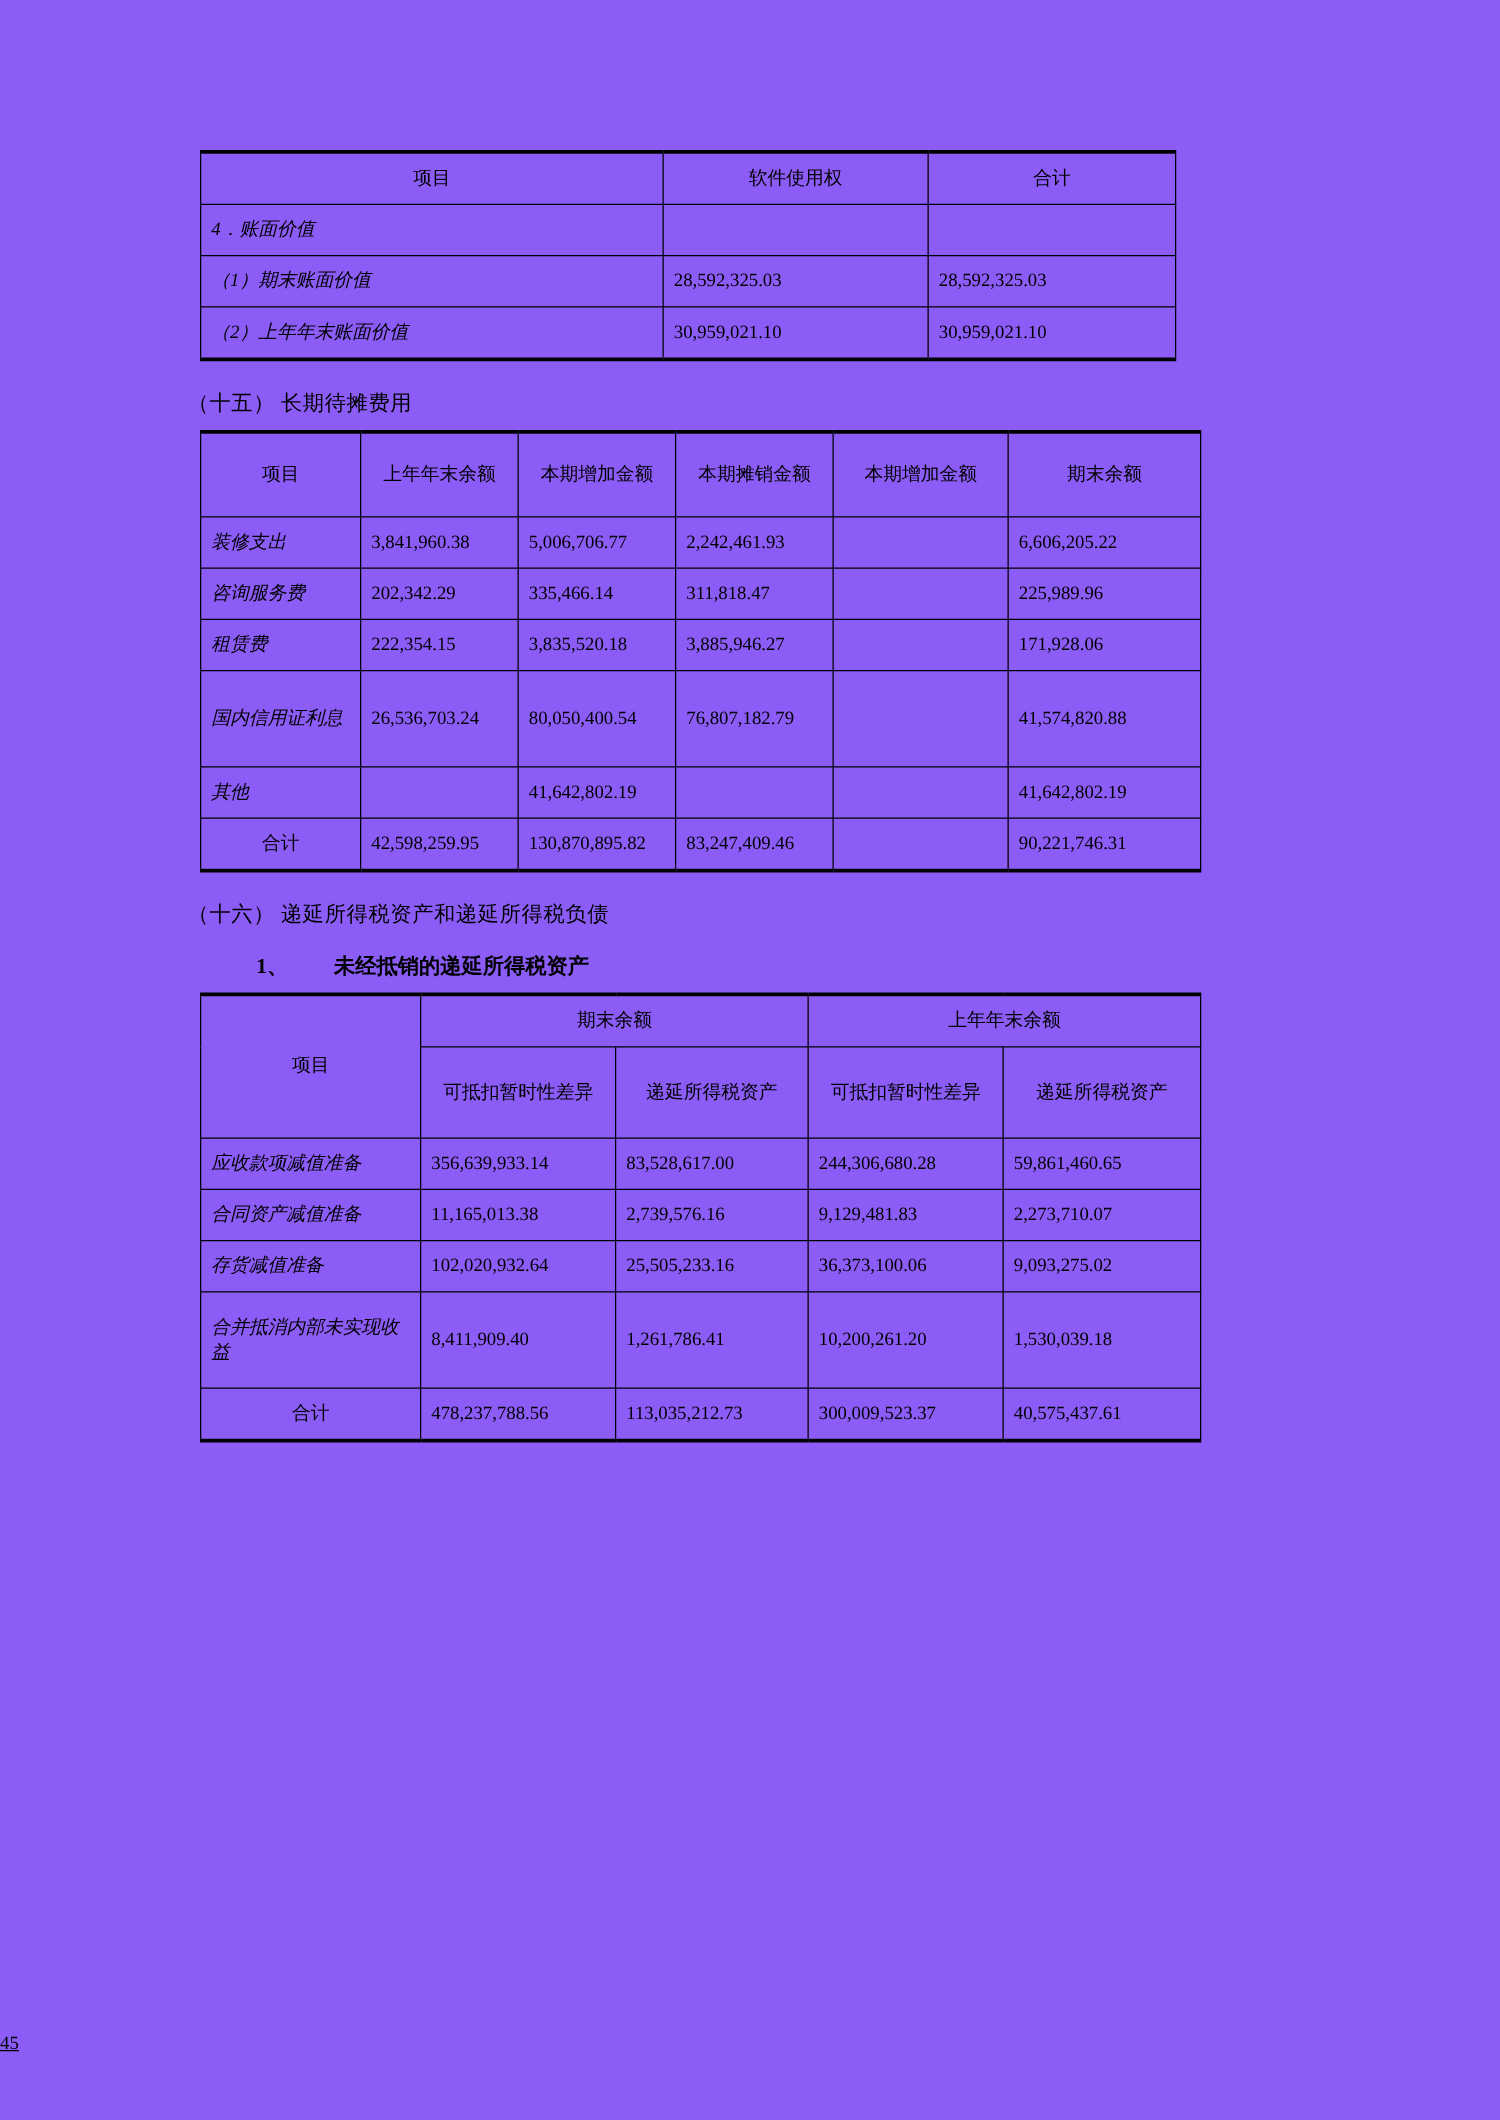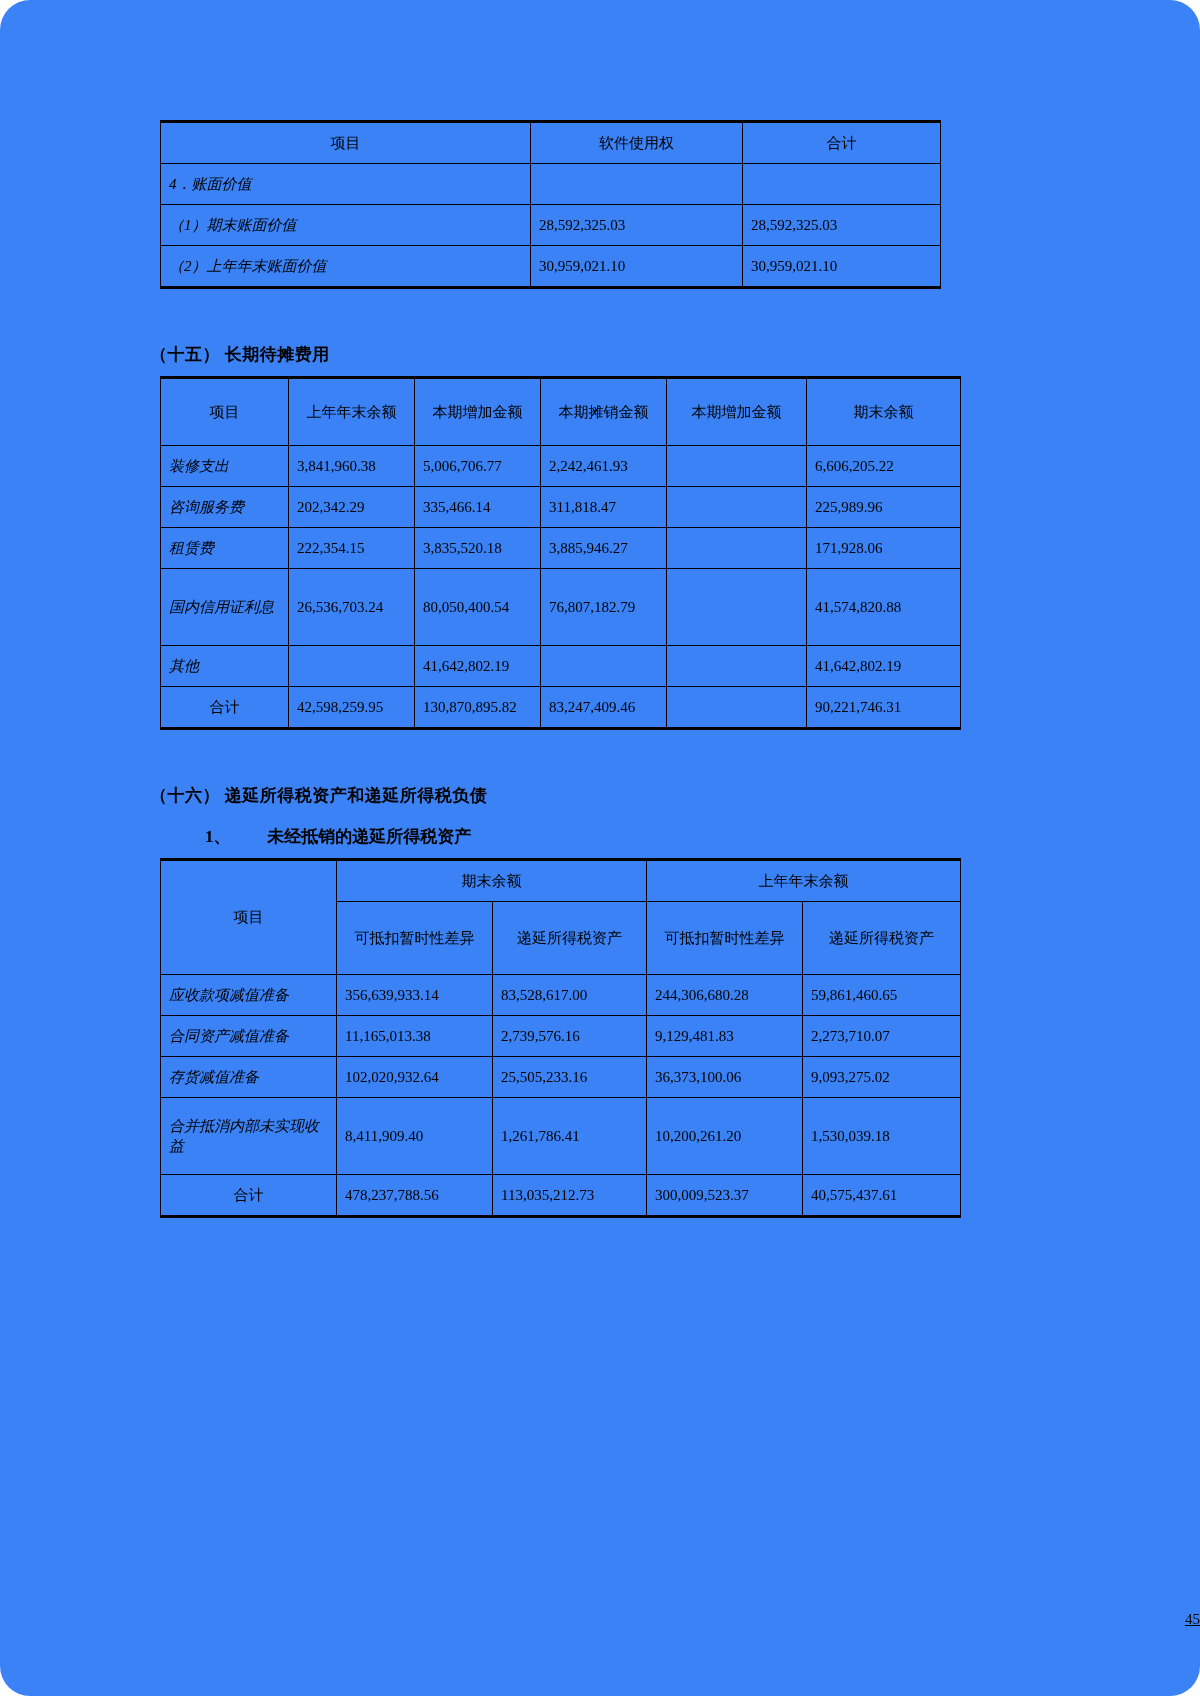--- a/index.html
+++ b/index.html
@@ -9,24 +9,23 @@
   }
   body {
     font-family: "Liberation Serif", "DejaVu Serif", serif;
     color: #000000;
   }
   .page {
     position: relative;
     width: 1200px;
     height: 1696px;
     margin: 0 auto;
-    background: #3b82f6;
+    background: #8b5cf6;
     box-sizing: border-box;
     padding: 120px 150px 40px 150px;
-    border-radius: 30px;
   }
 
   
   table.doc-table {
     border-collapse: collapse;
     table-layout: fixed;
     font-size: 15px;
     line-height: 1.35;
   }
   table.doc-table td, table.doc-table th {
@@ -46,22 +45,22 @@
   
   .t1 {
     width: 780px;
     margin: 0 0 0 10px;
   }
   .t1 td { height: 30px; }
 
   
   .sec-heading {
     font-size: 17px;
-    font-weight: bold;
-    margin: 54px 0 10px 0;
+    font-weight: normal;
+    margin: 22px 0 10px 0;
     letter-spacing: 0.5px;
   }
   .sec-heading .num { display: inline-block; }
   .sub-heading {
     font-size: 17px;
     font-weight: bold;
     margin: 18px 0 10px 55px;
   }
   .sub-heading .idx { display: inline-block; width: 58px; }
 
@@ -75,24 +74,24 @@
 
   
   .t3 {
     width: 800px;
     margin: 6px 0 0 10px;
   }
   .t3 td { height: 30px; }
 
   .page-number {
     position: absolute;
-    bottom: 68px;
+    bottom: 52px;
     left: 0;
     width: 100%;
-    text-align: right;
+    text-align: left;
     font-size: 15px;
     text-decoration: underline;
   }
   .spacer-lg { height: 40px; }
 </style>
 </head>
 <body>
 
 <div class="page">
 

